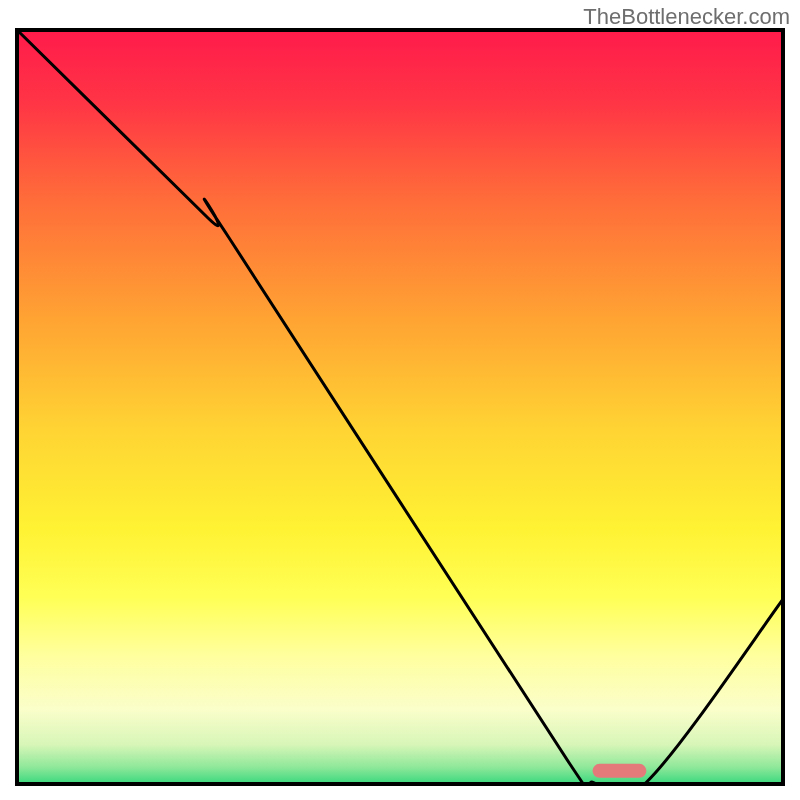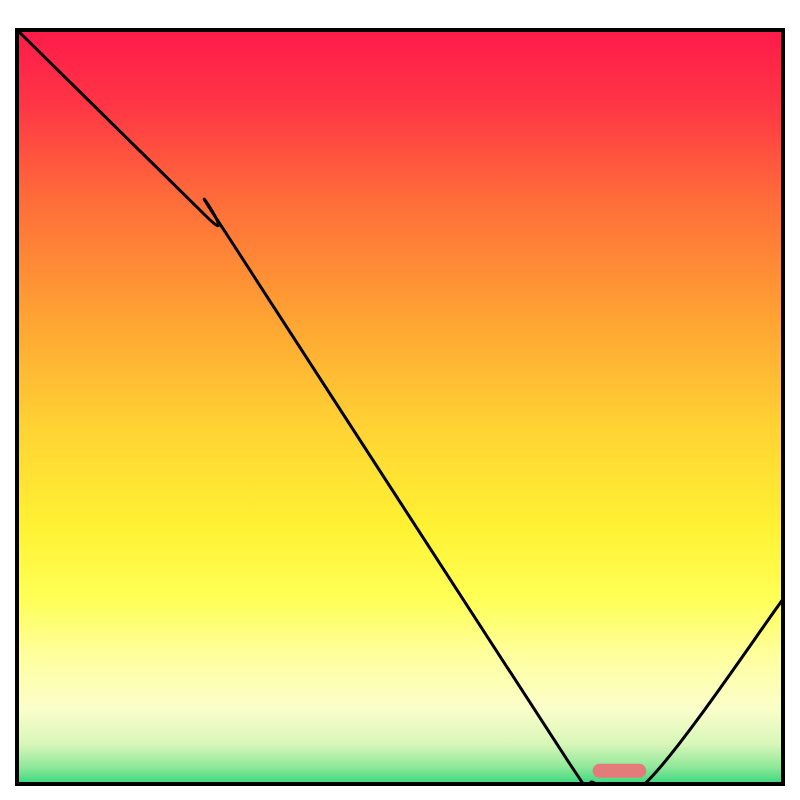--- a/index.html
+++ b/index.html
@@ -28,20 +28,21 @@
     top: 28px;
     width: 770px;
     height: 758px;
   }
   svg { display: block; }
 </style>
 </head>
 <body>
 
 <div class="container">
+  <div class="watermark">TheBottlenecker.com</div>
   <div class="plot-wrap">
     <svg id="chart-svg" width="770" height="758" viewBox="0 0 770 758">
       <defs>
         <linearGradient id="bg-grad" x1="0" y1="0" x2="0" y2="1">
             <stop offset="0%" stop-color="#ff1a4b"></stop>
             <stop offset="10%" stop-color="#ff3545"></stop>
             <stop offset="22%" stop-color="#ff6a3a"></stop>
             <stop offset="38%" stop-color="#ffa233"></stop>
             <stop offset="53%" stop-color="#ffd433"></stop>
             <stop offset="66%" stop-color="#fff233"></stop>

